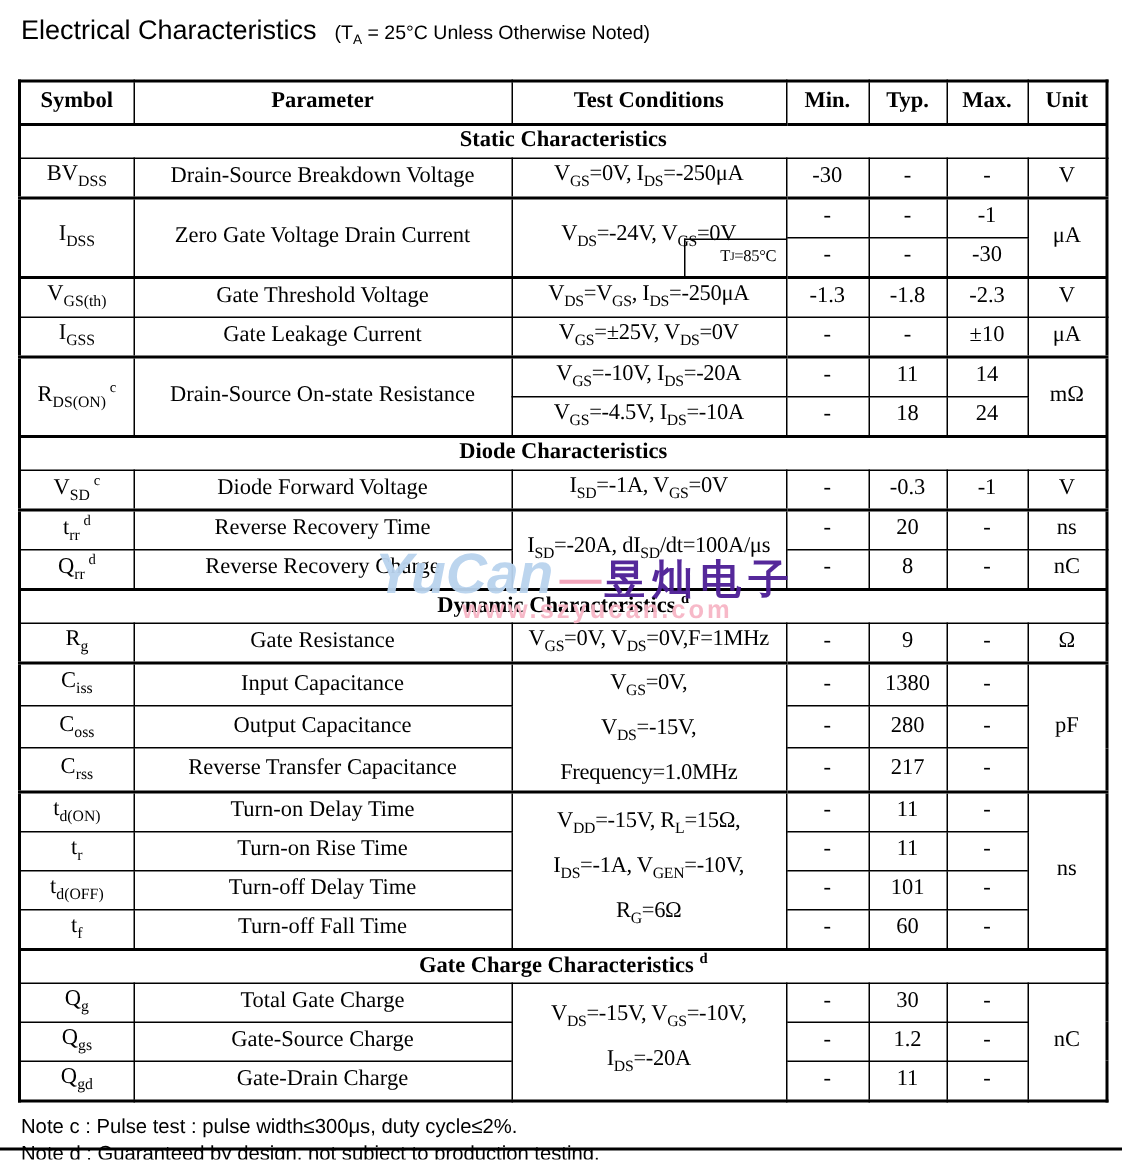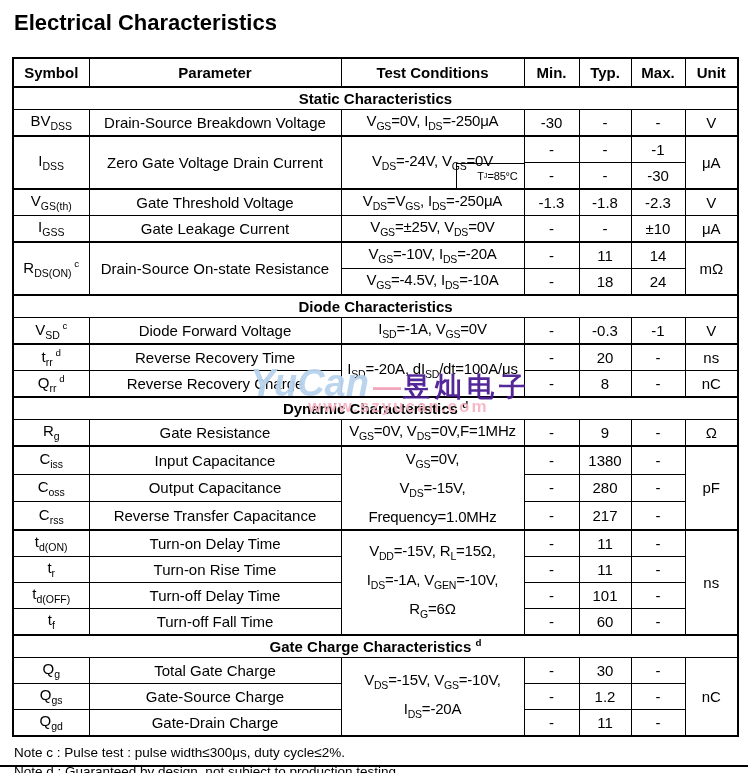--- a/index.html
+++ b/index.html
@@ -5,29 +5,30 @@
   html,body{margin:0;padding:0;background:#fff;}
   body{
     width:748px;height:773px;position:relative;
     font-family:"Liberation Sans",sans-serif;color:#000;
     -webkit-font-smoothing:antialiased;
   }
   .page{position:relative;width:748px;height:773px;overflow:hidden;}
 
   
   .title-row{display:flex;align-items:baseline;padding:10px 0 0 14px;}
-  .main-title{font-size:22px;font-weight:bold;letter-spacing:0px;margin:0;text-align:center;}
+  .main-title{font-size:18px;font-weight:normal;letter-spacing:0px;margin:0;text-align:center;}
   .title-note{font-size:13px;margin-left:12px;font-weight:normal;}
   .title-note sub{font-size:70%;}
 
   
   table.spec{
     border-collapse:collapse;table-layout:fixed;
     width:725px;margin:21px 0 0 12px;
     border:2px solid #000;
+    font-family:Liberation Serif, serif;
   }
   table.spec th, table.spec td{
     border:1px solid #000;
     font-size:15px;line-height:1.15;
     padding:0 4px;text-align:center;vertical-align:middle;
   }
   table.spec thead th{
     font-weight:bold;height:27px;border-bottom:2px solid #000;
   }
   td.section{
@@ -69,20 +70,21 @@
   
   .bottom-rule{position:absolute;left:0;width:748px;bottom:6px;border-top:2px solid #000;height:0;}
 </style>
 </head>
 <body>
 
 <div class="page">
 
   <div class="title-row">
     <h1 class="main-title">Electrical Characteristics</h1>
+    <span class="title-note">(T<sub>A</sub> = 25°C Unless Otherwise Noted)</span>
   </div>
 
   <table class="spec">
     <colgroup>
         <col style="width: 76px;">
         <col style="width: 252px;">
         <col style="width: 183px;">
         <col style="width: 55px;">
         <col style="width: 52px;">
         <col style="width: 54px;">

